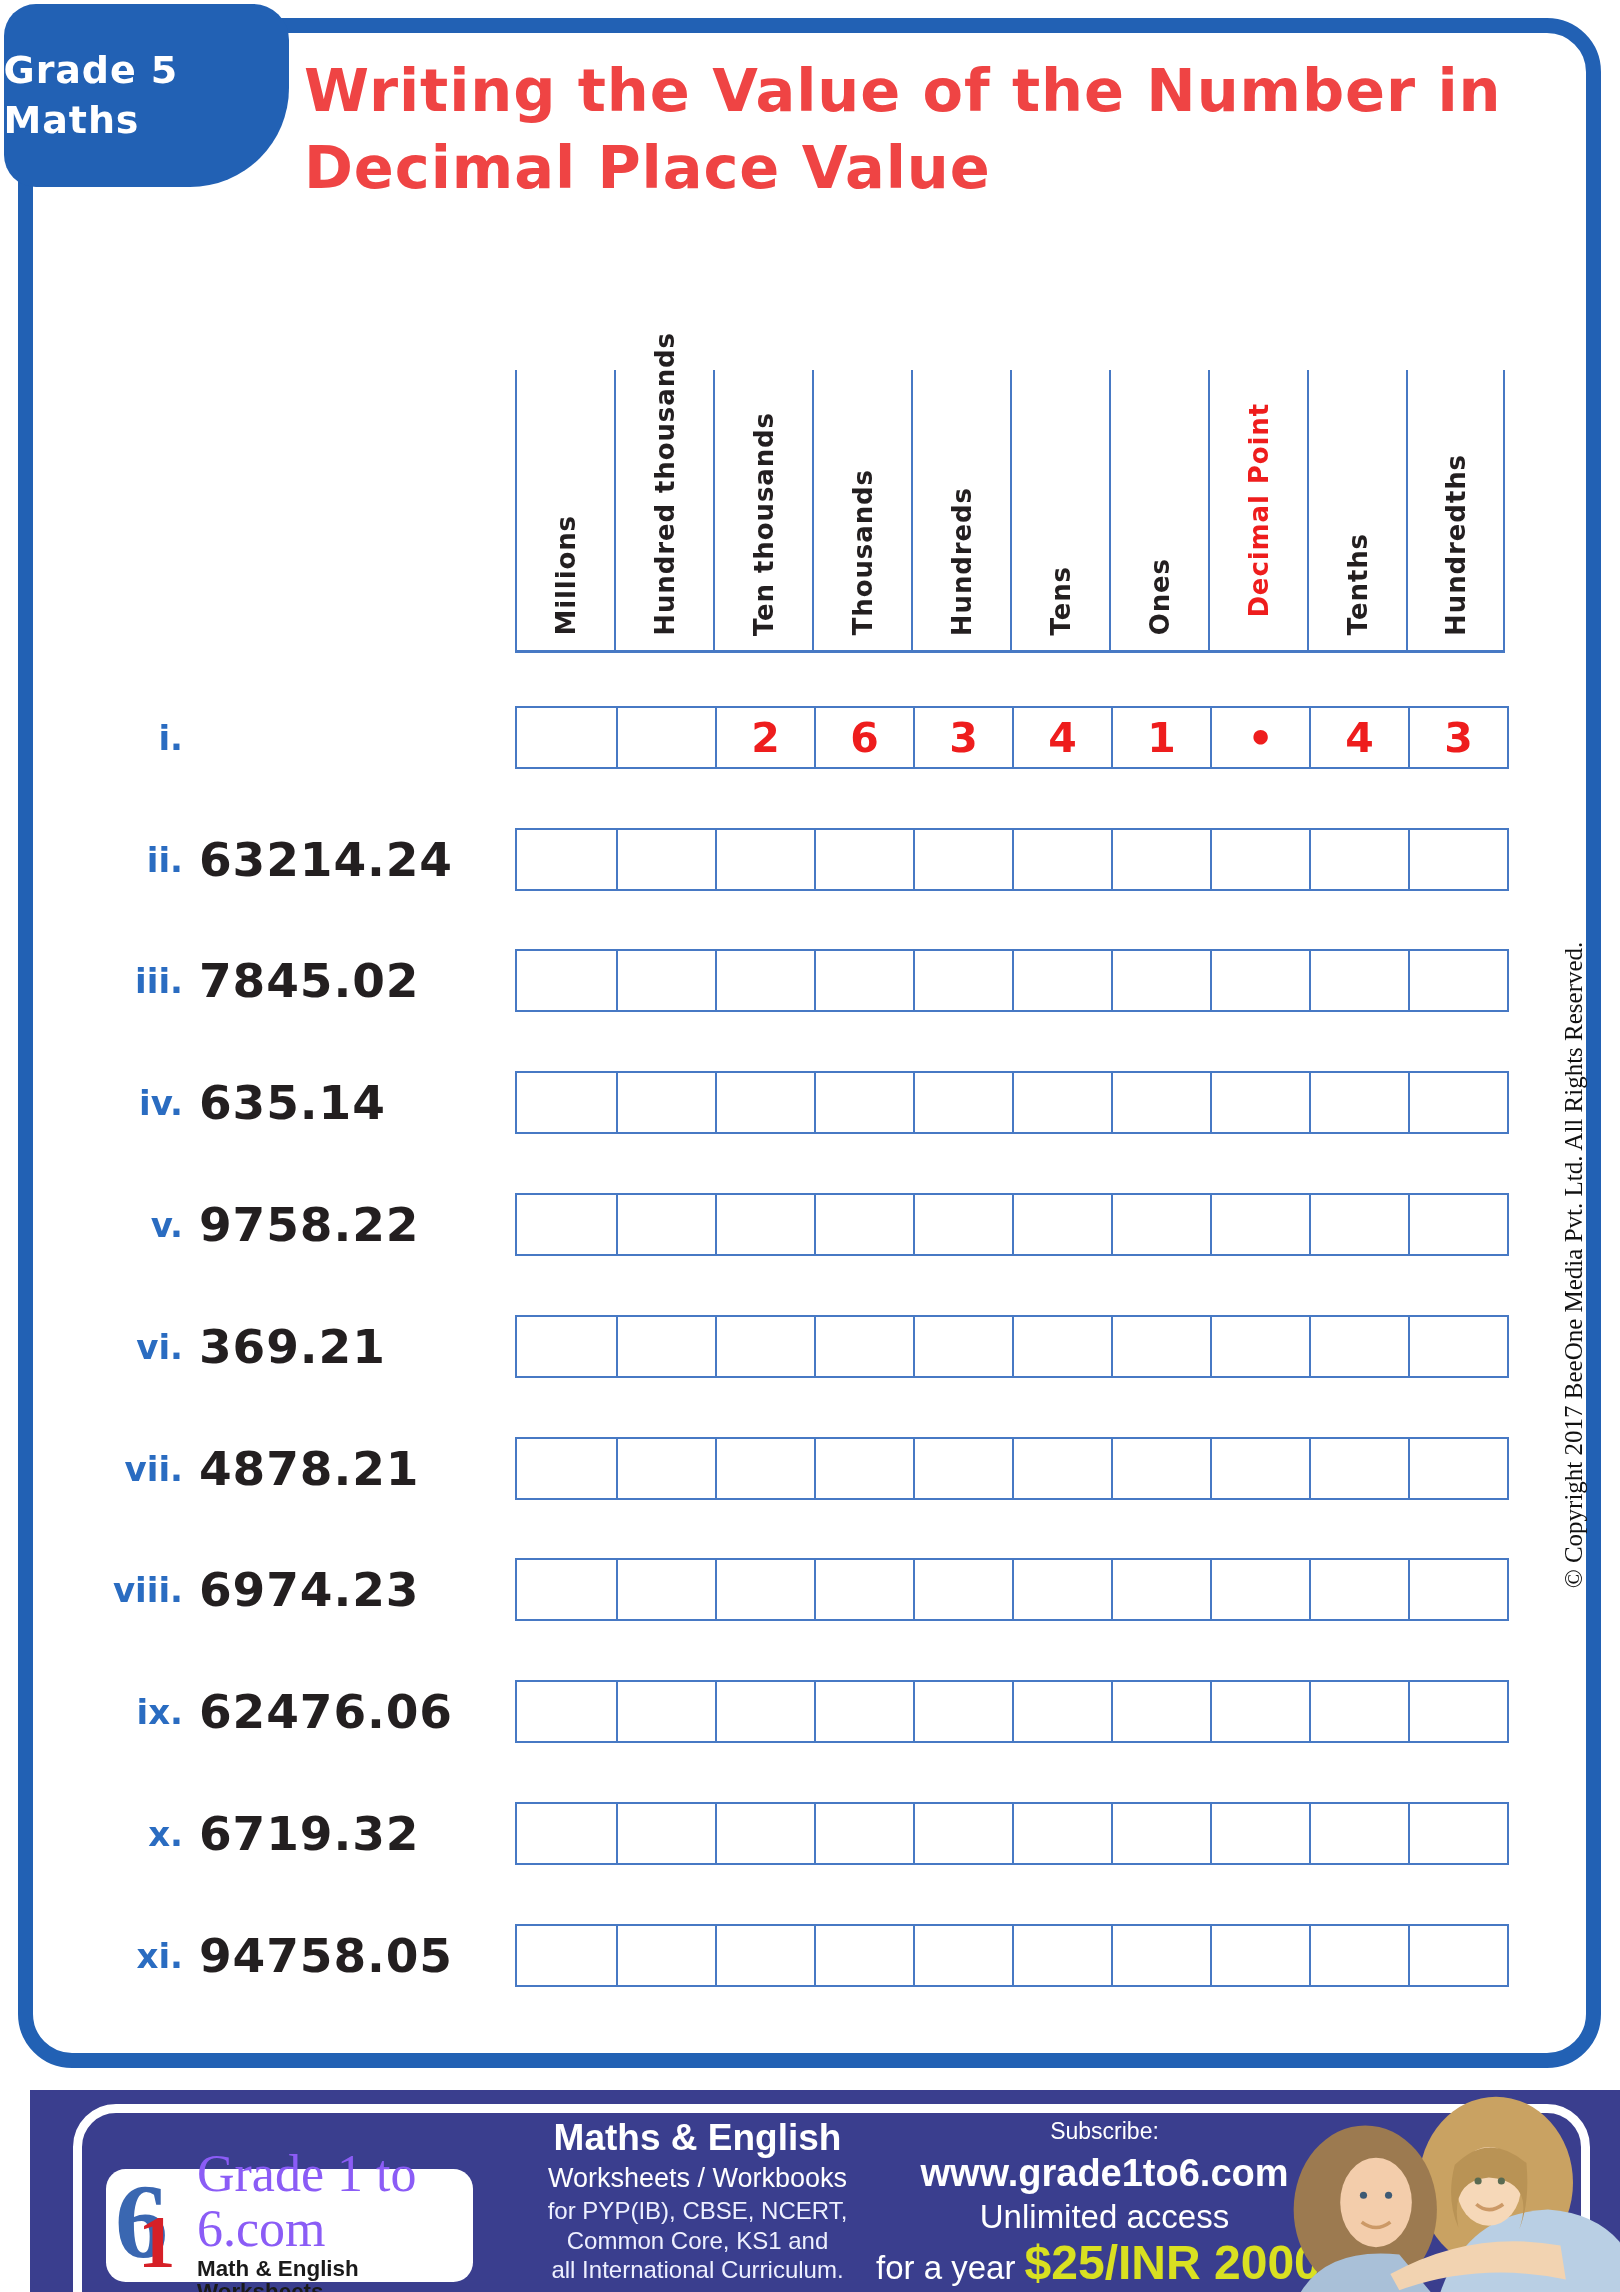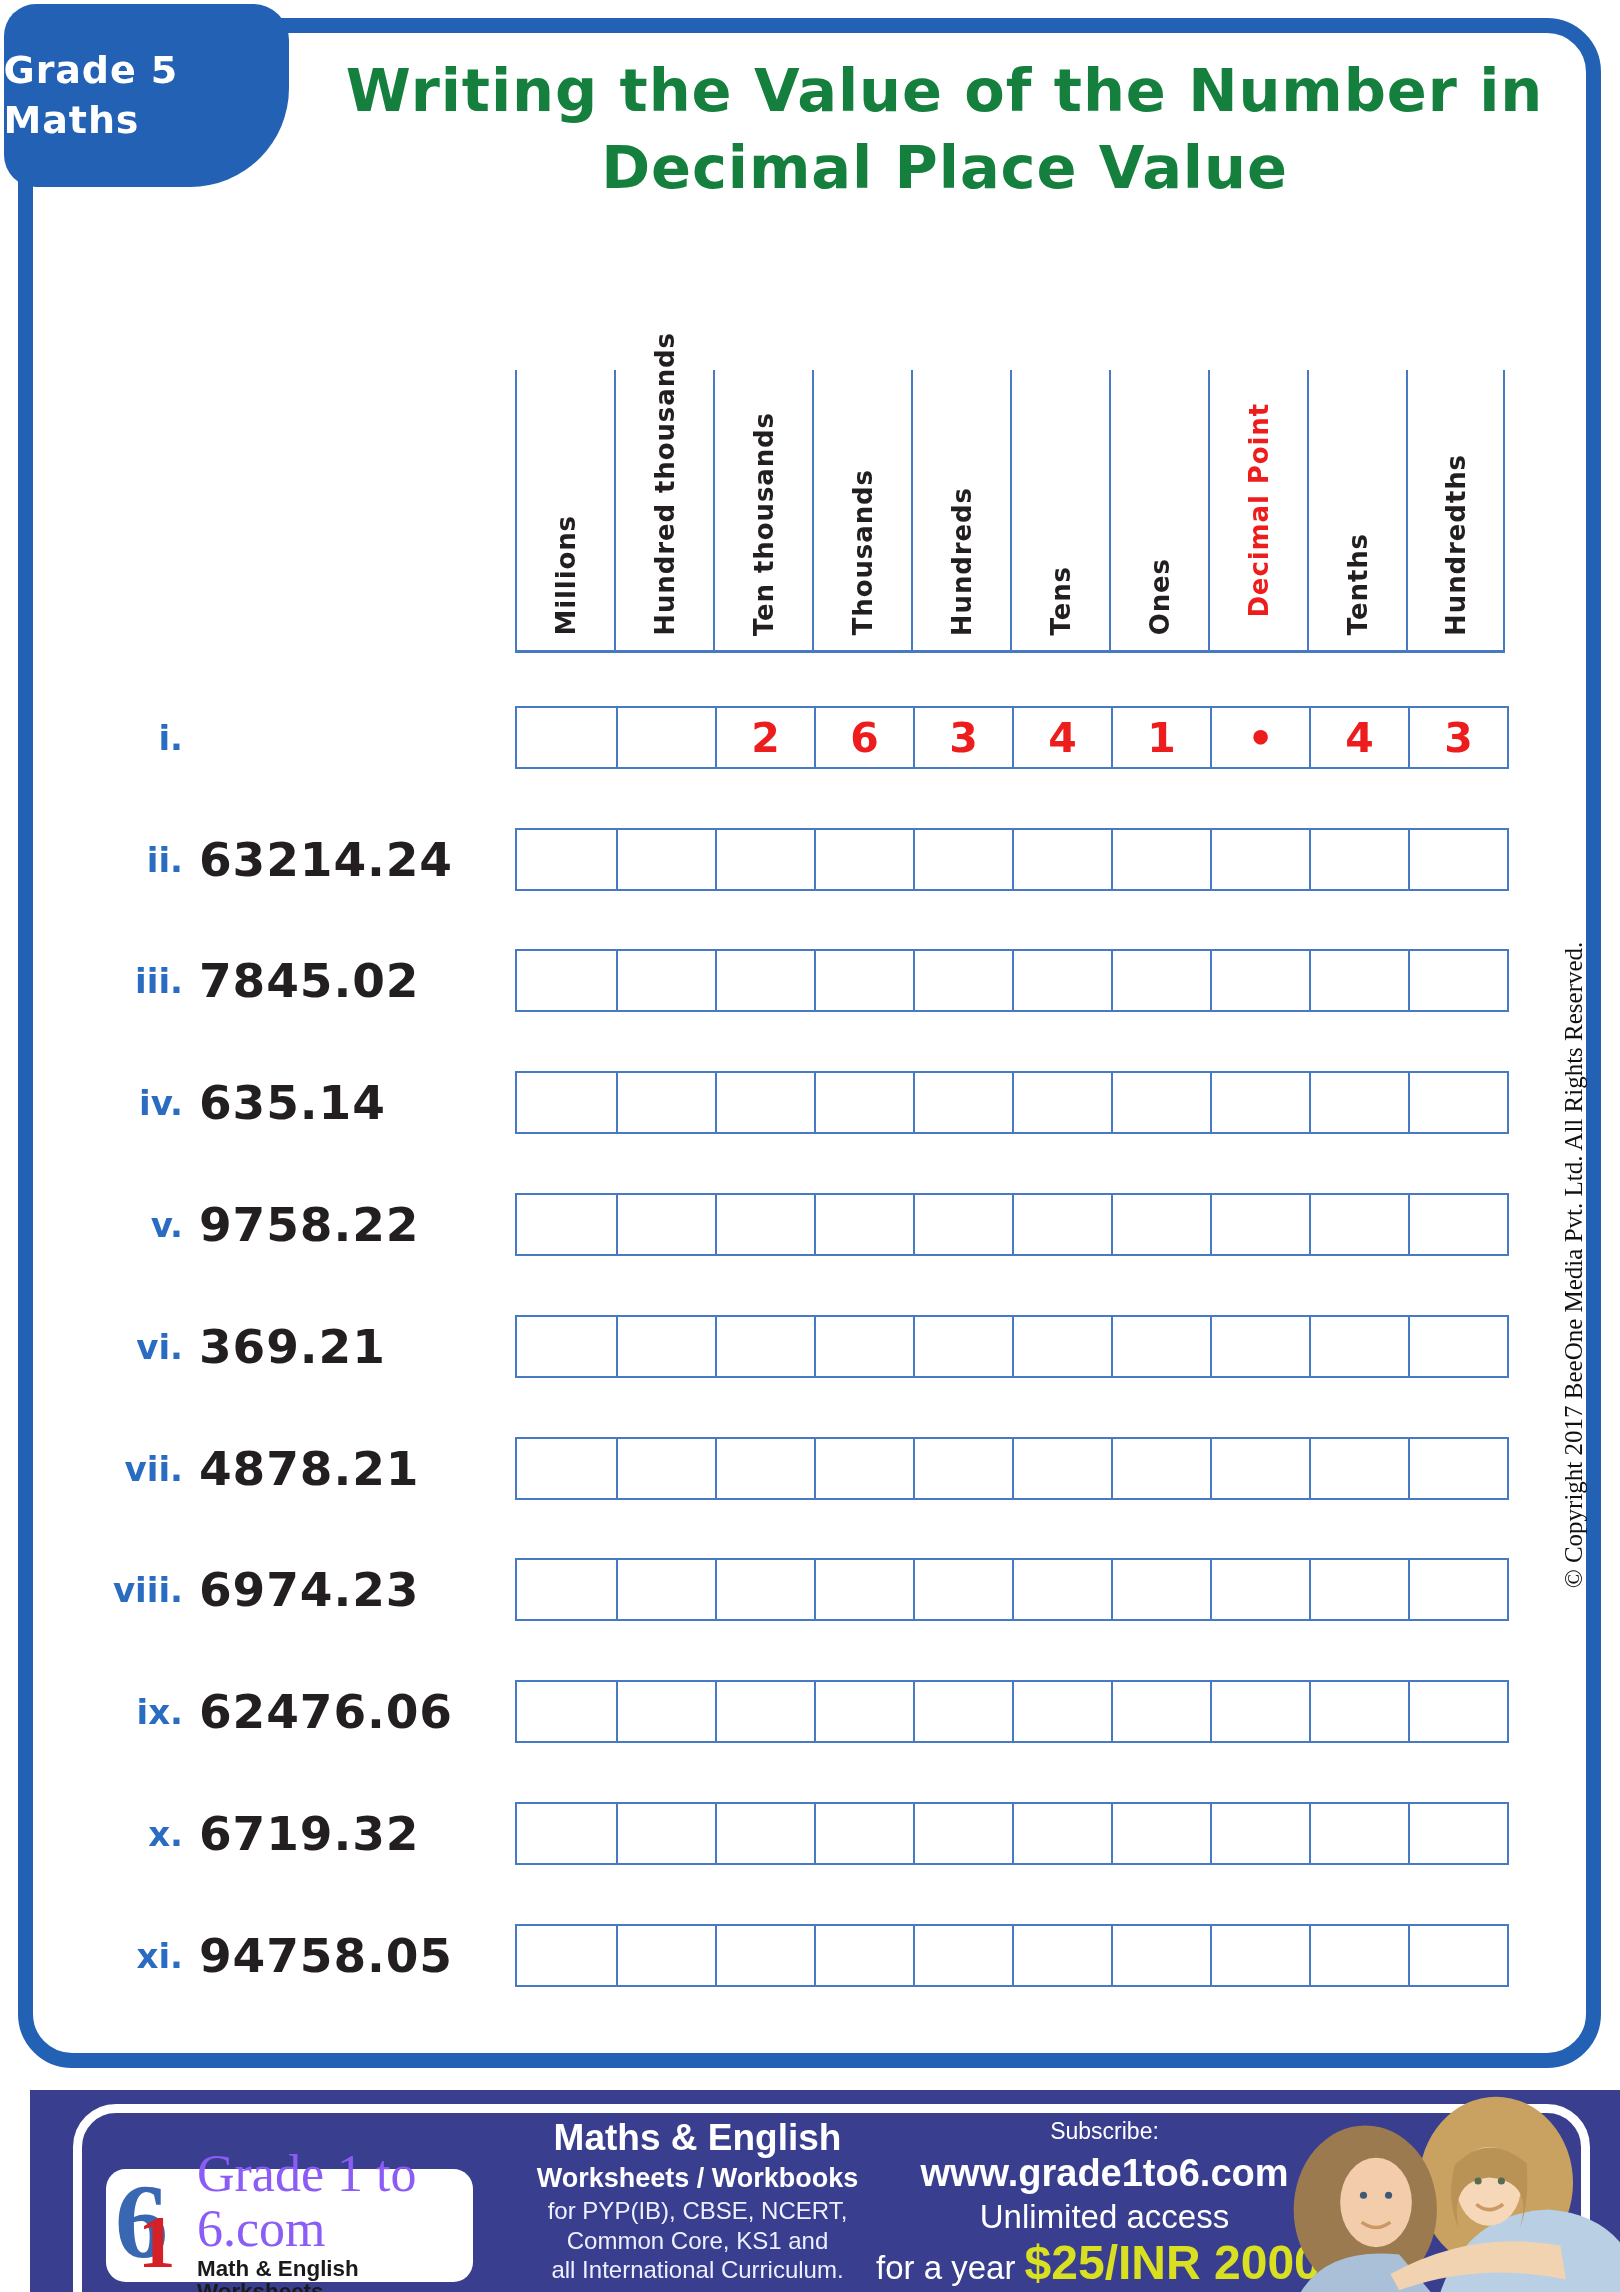--- a/index.html
+++ b/index.html
@@ -10,22 +10,22 @@
   .frame{position:absolute;left:18px;top:18px;width:1553px;height:2020px;
          border:15px solid #2261b4;border-radius:54px;}
 
   
   .badge{position:absolute;left:3.6px;top:3.6px;width:285px;height:183px;background:#2261b4;
          border-radius:32px 36px 99px 32px;color:#fff;text-align:left;
          display:flex;flex-direction:column;justify-content:center;gap:5.4px;
          font-weight:bold;font-size:38px;letter-spacing:0.9px;}
 
   
-  .title{position:absolute;left:304px;top:52px;width:1281px;text-align:center;
-         color:#15803d;font-weight:bold;font-size:59px;line-height:77px;letter-spacing:0.9px;}
+  .title{position:absolute;left:304px;top:52px;width:1281px;
+         color:#ef4444;font-weight:bold;font-size:59px;line-height:77px;letter-spacing:0.9px;}
 
   
   .pv-header{position:absolute;left:515px;top:370px;height:280px;display:flex;
              border-bottom:3.6px solid #4779c4;}
   .hcol{width:99px;box-sizing:border-box;border-left:2.7px solid #4779c4;
         display:flex;align-items:flex-end;justify-content:center;}
   .hcol:last-child{border-right:2.7px solid #4779c4;}
   .hcol span{writing-mode:vertical-rl;transform:rotate(180deg);white-space:nowrap;
              font-weight:bold;font-size:26px;color:#231f20;margin-bottom:14.3px;letter-spacing:0.9px;}
   .hcol.accent span{color:#ee1d1d;margin-bottom:32px;}
@@ -60,21 +60,21 @@
                  font-weight:bold;font-size:106px;color:#3a67b1;}
   .logomark .one{position:absolute;left:23px;top:25px;font-family:"Liberation Serif", serif;
                  font-weight:bold;font-size:75px;color:#d62027;}
   .logotext{display:flex;flex-direction:column;line-height:1.05;}
   .logotext .site{font-family:"Liberation Serif", serif;font-weight:normal;font-size:52px;color:#8b5cf6;}
   .logotext .tag{font-family:"Liberation Sans", sans-serif;font-weight:bold;font-size:22.4px;color:#1a1a1a;}
 
   .f-mid{position:absolute;left:502px;top:25px;width:331px;text-align:center;color:#fff;
          font-family:"Liberation Sans", sans-serif;}
   .f-mid .l1{font-size:37px;font-weight:bold;line-height:45px;}
-  .f-mid .l2{font-size:27px;font-weight:bold;line-height:36px;}
+  .f-mid .l2{font-size:27px;font-weight:normal;line-height:36px;}
   .f-mid .small{font-size:24px;line-height:29.6px;color:#eef0ff;}
   .f-mid .small:first-of-type{margin-top:9px;}
 
   .f-right{position:absolute;left:846px;top:21.5px;width:457px;text-align:center;color:#fff;
            font-family:"Liberation Sans", sans-serif;}
   .f-right .l1{font-size:23px;line-height:39px;}
   .f-right .l2{font-size:38px;font-weight:bold;line-height:45px;}
   .f-right .l3{font-size:33px;line-height:41px;}
   .f-right .l4{font-size:33px;line-height:52px;white-space:nowrap;}
   .f-right .price{color:#d9e021;font-weight:bold;font-size:48px;}

